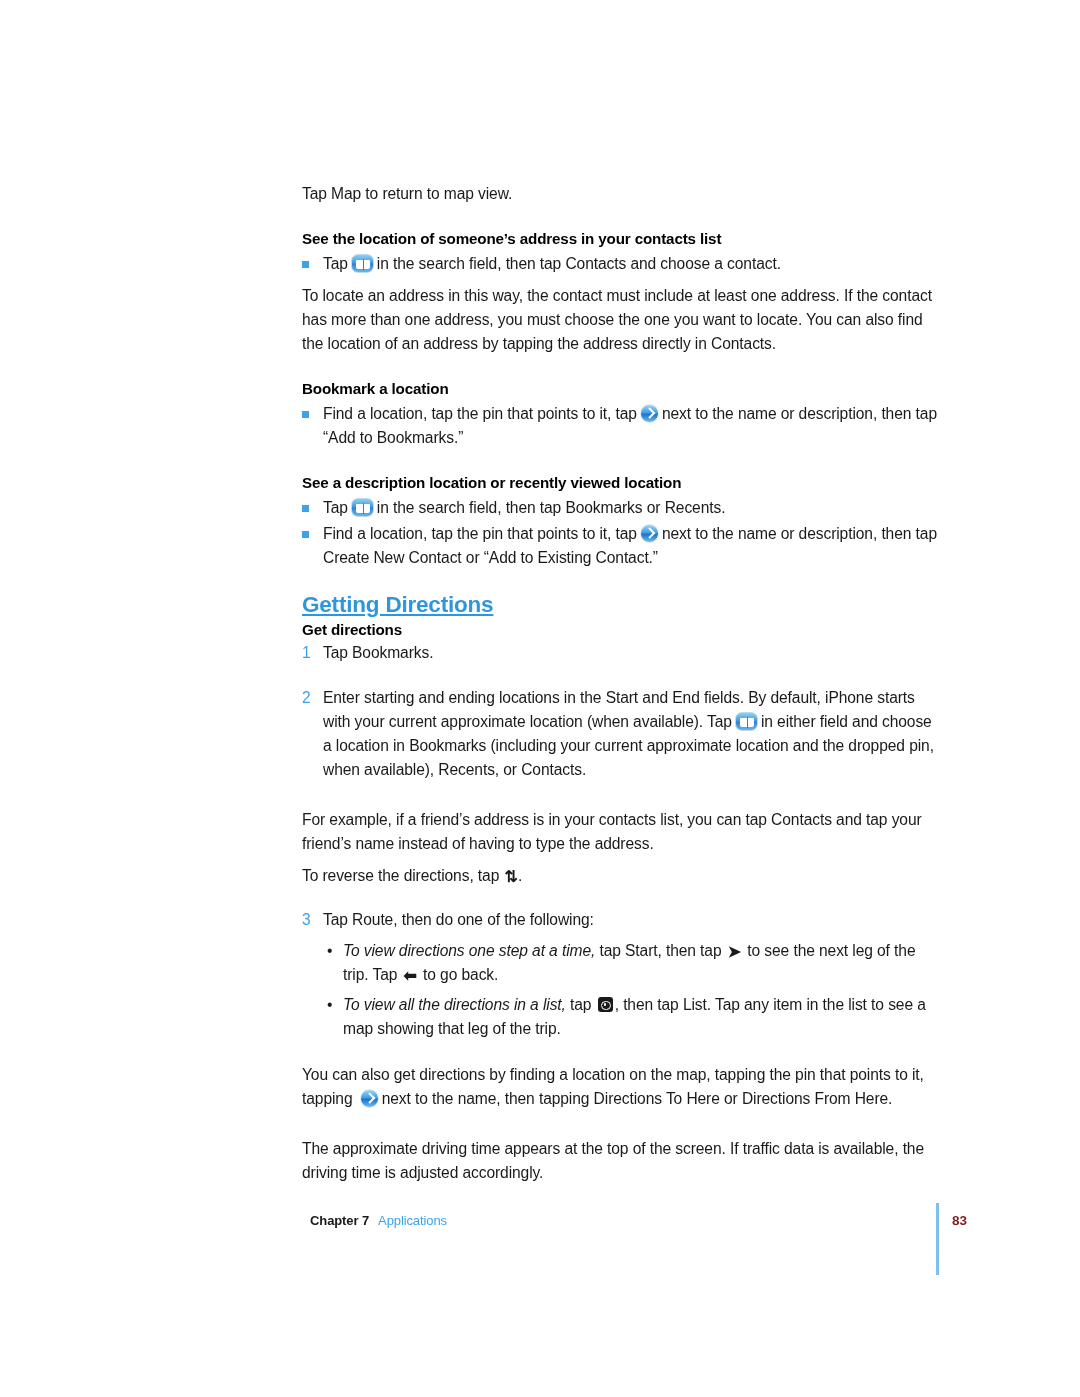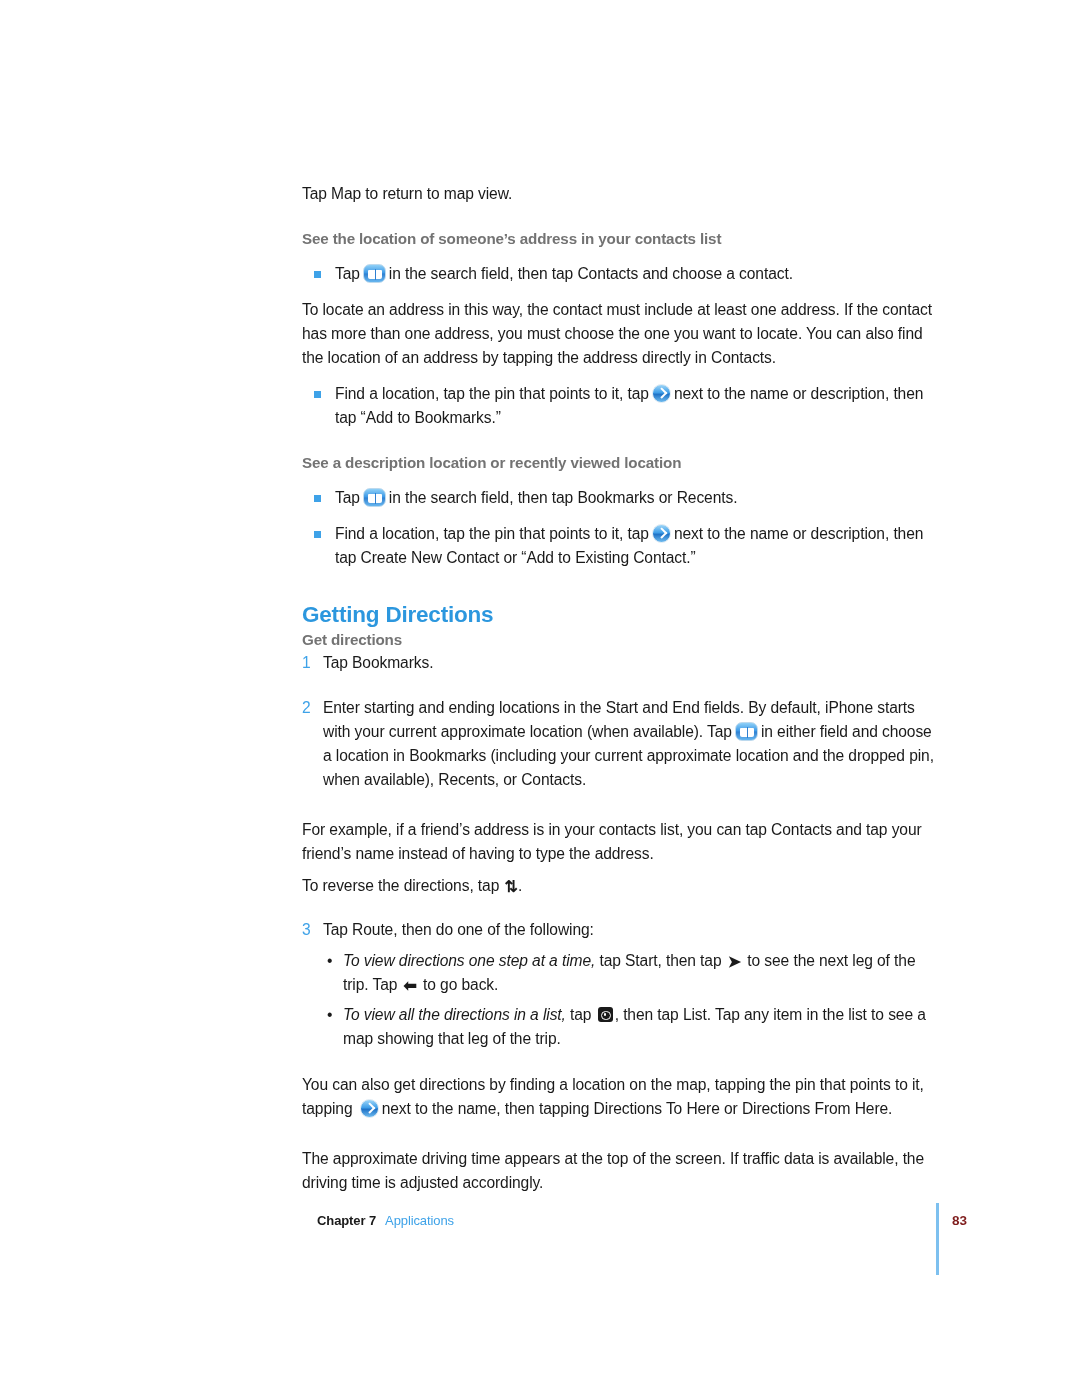--- a/index.html
+++ b/index.html
@@ -41,37 +41,37 @@
   }
   .para.gap-sm { margin-top: 8px; }
   .para.gap-md { margin-top: 22px; }
   .para.gap-lg { margin-top: 26px; }
 
   .task-head {
     font-size: 15.2px;
     font-weight: bold;
     line-height: 22px;
     letter-spacing: -0.15px;
-    color: #737373;
+    color: #000000;
     margin: 0;
   }
   .task-head.gap { margin-top: 22px; }
 
   .section-head {
     font-size: 22.5px;
     font-weight: bold;
     line-height: 28px;
     letter-spacing: -0.2px;
     color: #2c97de;
     margin: 0;
   }
-  .section-head.gap { margin-top: 31px; }
-
-  
-  .blist { list-style: none; margin: 12px; padding: 0; }
+  .section-head.gap { margin-top: 21px; text-decoration: underline; }
+
+  
+  .blist { list-style: none; margin: 0; padding: 0; }
   .blist li {
     position: relative;
     padding-left: 21px;
     margin-top: 2px;
     font-size: 15.6px;
     line-height: 24px;
     letter-spacing: -0.1px;
   }
   .sq-bullet {
     position: absolute;
@@ -222,21 +222,21 @@
   
   .footer {
     position: absolute;
     left: 302px;
     top: 1213px;
     width: 678px;
     height: 24px;
   }
   .footer-left {
     position: absolute;
-    left: 15px; top: 0;
+    left: 8px; top: 0;
     font-size: 13px;
     letter-spacing: -0.1px;
     white-space: nowrap;
   }
   .chap-label { font-weight: bold; color: #1a1a1a; }
   .chap-title { color: #3ea2e8; margin-left: 9px; }
   .footer-rule {
     position: absolute;
     left: 634px;
     top: -10px;
@@ -263,20 +263,21 @@
     <p class="para">Tap Map to return to map view.</p>
 
     <p class="task-head gap">See the location of someone’s address in your contacts list</p>
     <ul class="blist">
       <li>
         <span class="sq-bullet"></span><span>Tap</span><span class="ico ico-bookmark"></span><span>in the search field, then tap Contacts and choose a contact.</span>
       </li>
     </ul>
     <p class="para gap-sm">To locate an address in this way, the contact must include at least one address. If the contact has more than one address, you must choose the one you want to locate. You can also find the location of an address by tapping the address directly in Contacts.</p>
 
+    <p class="task-head gap">Bookmark a location</p>
     <ul class="blist">
       <li>
         <span class="sq-bullet"></span><span>Find a location, tap the pin that points to it, tap</span><span class="ico ico-disclosure"></span><span>next to the name or description, then tap “Add to Bookmarks.”</span>
       </li>
     </ul>
 
     <p class="task-head gap">See a description location or recently viewed location</p>
     <ul class="blist">
       <li>
         <span class="sq-bullet"></span><span>Tap</span><span class="ico ico-bookmark"></span><span>in the search field, then tap Bookmarks or Recents.</span>

